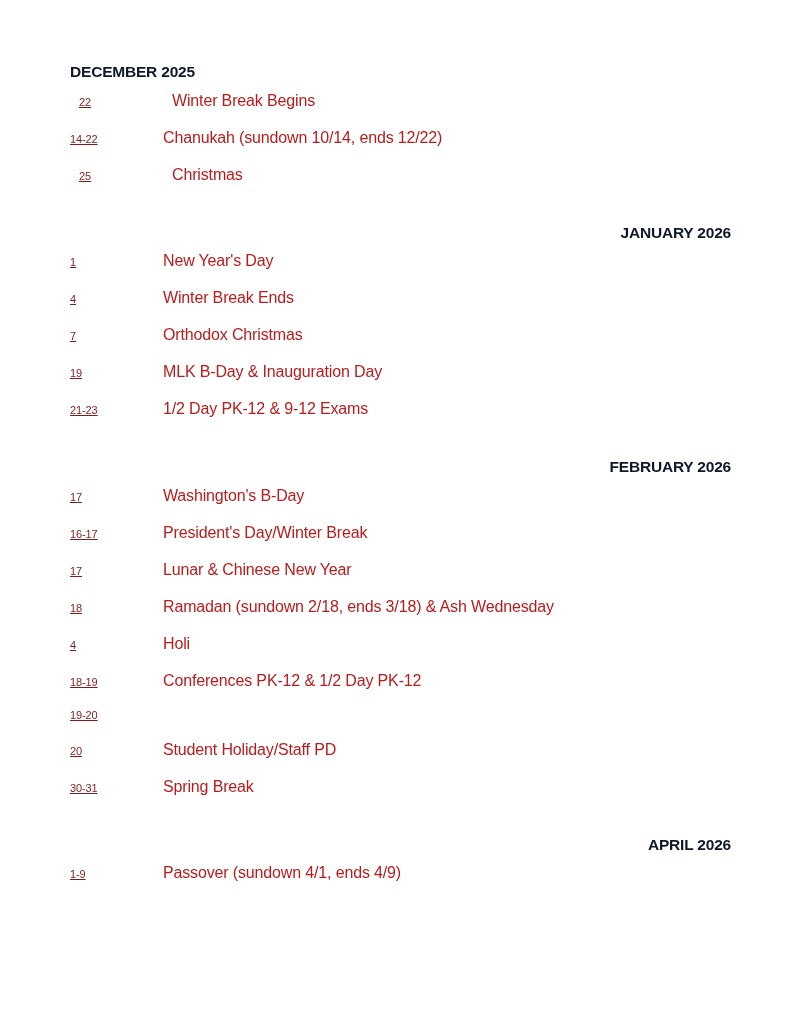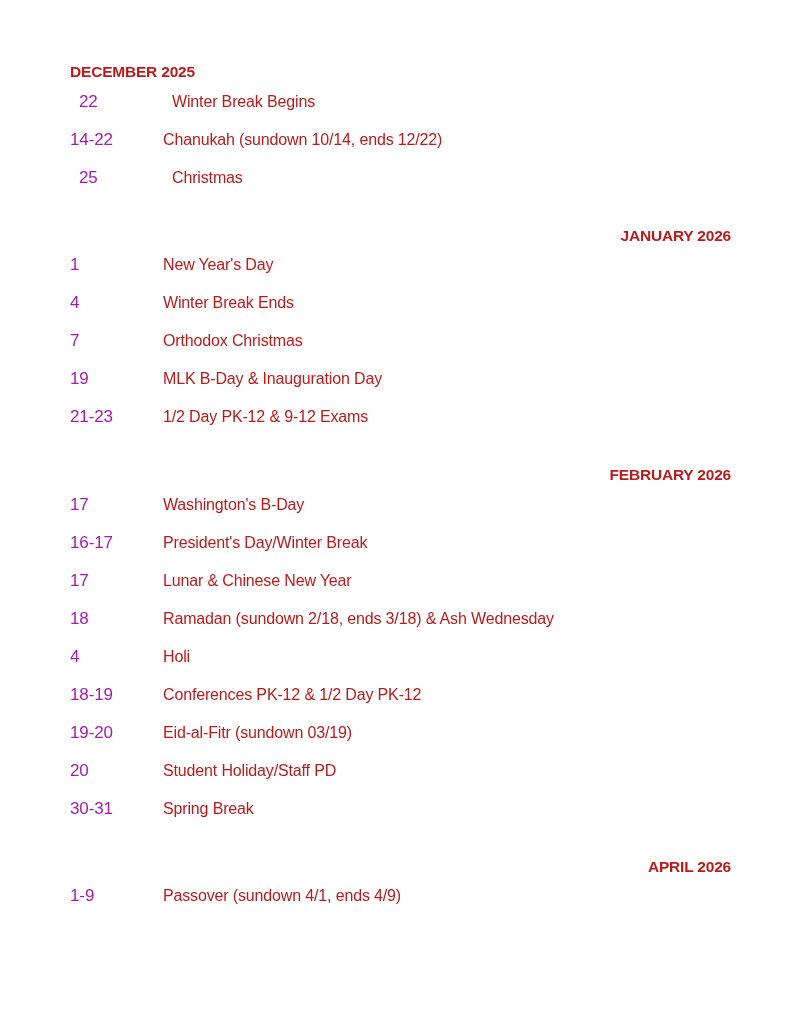--- a/index.html
+++ b/index.html
@@ -32,46 +32,47 @@
   .month-block {
     margin: 0;
     padding: 0;
   }
 
   .month-heading {
     font-family: "Liberation Sans", sans-serif;
     font-weight: bold;
     font-size: 15.5px;
     letter-spacing: -0.2px;
-    color: #b91c1c;
+    color: #0f172a;
     text-transform: uppercase;
     line-height: 1;
     margin: 0;
     padding: 0 0 13px 0;
   }
 
   .month-block + .month-block .month-heading {
     padding-top: 21px;
     text-align: right;
   }
 
   .event-row {
     display: flex;
     align-items: baseline;
     line-height: 1;
     padding-bottom: 21px;
   }
 
   .event-date {
     flex: 0 0 93px;
-    font-size: 17px;
+    font-size: 11px;
     font-weight: normal;
     letter-spacing: -0.1px;
-    color: #a21caf;
+    color: #7f1d1d;
     white-space: nowrap;
+    text-decoration: underline;
   }
 
   .event-date.indented {
     padding-left: 9px;
   }
 
   .event-label {
     flex: 1 1 auto;
     font-size: 16px;
     font-weight: normal;
@@ -146,21 +147,20 @@
         <div class="event-row">
           <div class="event-date">4</div>
           <div class="event-label">Holi</div>
         </div>
         <div class="event-row">
           <div class="event-date">18-19</div>
           <div class="event-label">Conferences PK-12 &amp; 1/2 Day PK-12</div>
         </div>
         <div class="event-row">
           <div class="event-date">19-20</div>
-          <div class="event-label">Eid-al-Fitr (sundown 03/19)</div>
         </div>
         <div class="event-row">
           <div class="event-date">20</div>
           <div class="event-label">Student Holiday/Staff PD</div>
         </div>
         <div class="event-row">
           <div class="event-date">30-31</div>
           <div class="event-label">Spring Break</div>
         </div>
       </div>

